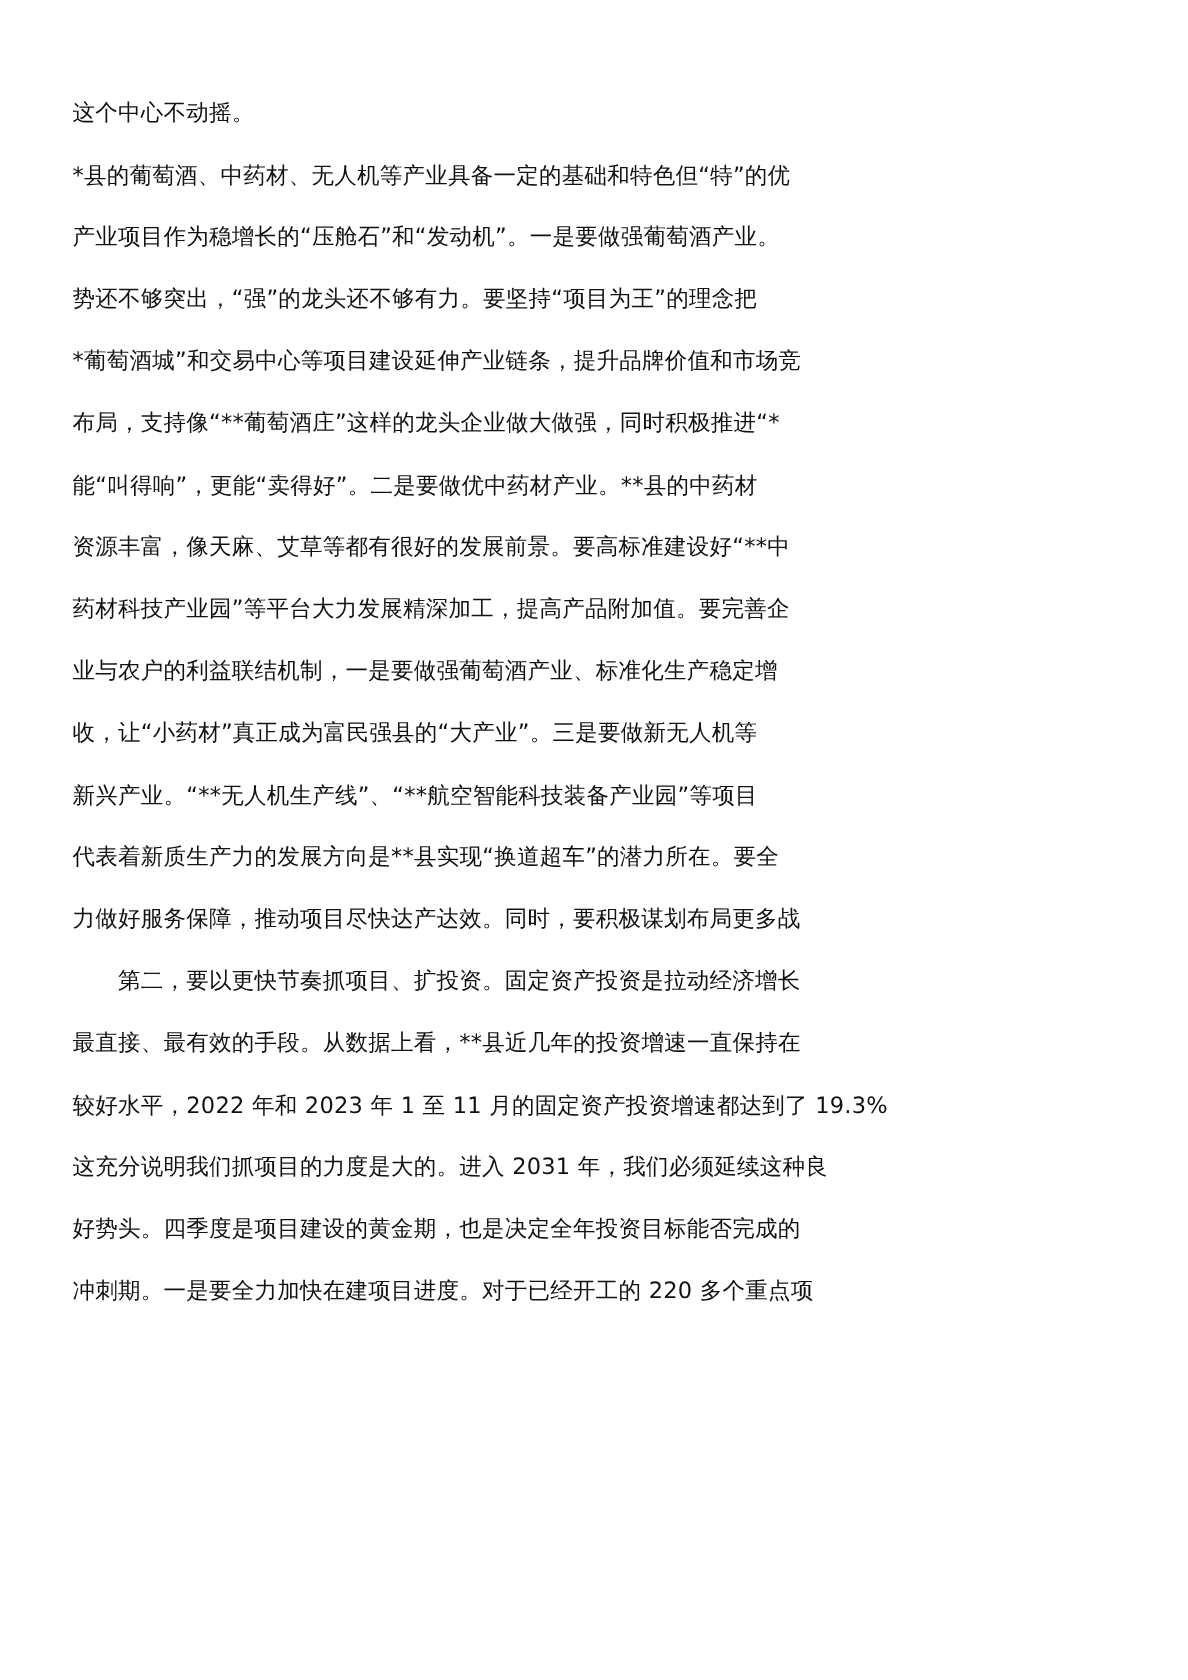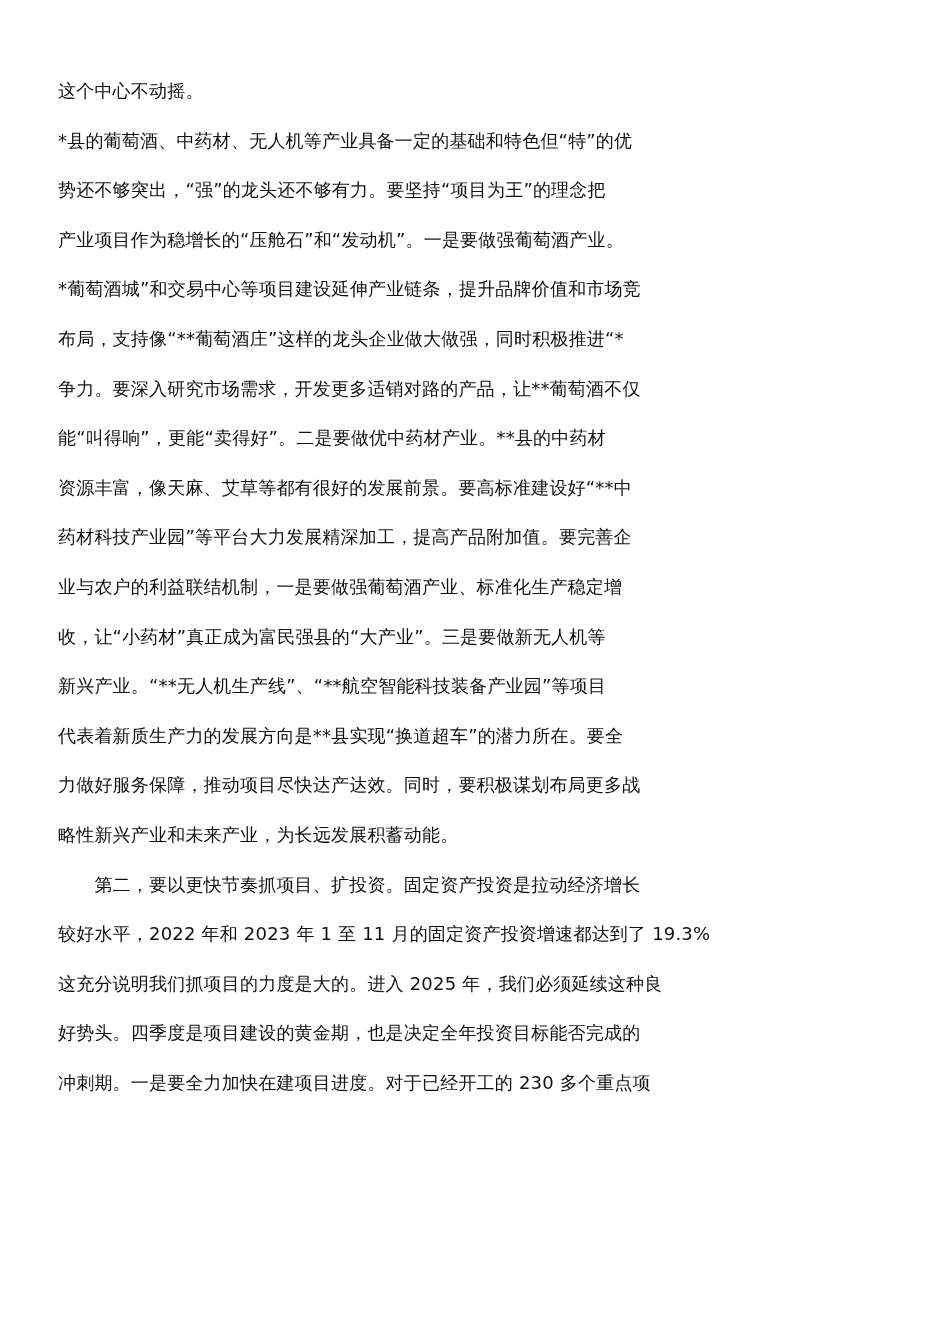--- a/index.html
+++ b/index.html
@@ -16,33 +16,32 @@
     height: 49.6px; line-height: 49.6px; white-space: nowrap; letter-spacing: 0.2px;
   }
 </style>
 </head>
 <body>
 
 <div class="page">
   <div class="text-block">
     <div class="line">这个中心不动摇。</div>
     <div class="line">*县的葡萄酒、中药材、无人机等产业具备一定的基础和特色但“特”的优</div>
+    <div class="line">产业项目作为稳增长的“压舱石”和“发动机”。一是要做强葡萄酒产业。</div>
     <div class="line">势还不够突出，“强”的龙头还不够有力。要坚持“项目为王”的理念把</div>
-    <div class="line">产业项目作为稳增长的“压舱石”和“发动机”。一是要做强葡萄酒产业。</div>
     <div class="line">*葡萄酒城”和交易中心等项目建设延伸产业链条，提升品牌价值和市场竞</div>
     <div class="line">布局，支持像“**葡萄酒庄”这样的龙头企业做大做强，同时积极推进“*</div>
-    <div class="line">争力。要深入研究市场需求，开发更多适销对路的产品，让**葡萄酒不仅</div>
     <div class="line">能“叫得响”，更能“卖得好”。二是要做优中药材产业。**县的中药材</div>
     <div class="line">资源丰富，像天麻、艾草等都有很好的发展前景。要高标准建设好“**中</div>
     <div class="line">药材科技产业园”等平台大力发展精深加工，提高产品附加值。要完善企</div>
     <div class="line">业与农户的利益联结机制，一是要做强葡萄酒产业、标准化生产稳定增</div>
     <div class="line">收，让“小药材”真正成为富民强县的“大产业”。三是要做新无人机等</div>
     <div class="line">新兴产业。“**无人机生产线”、“**航空智能科技装备产业园”等项目</div>
     <div class="line">代表着新质生产力的发展方向是**县实现“换道超车”的潜力所在。要全</div>
     <div class="line">力做好服务保障，推动项目尽快达产达效。同时，要积极谋划布局更多战</div>
-    <div class="line">略性新兴产业和未来产业，为长远发展积蓄动能。</div>
     <div class="line">　　第二，要以更快节奏抓项目、扩投资。固定资产投资是拉动经济增长</div>
+    <div class="line">最直接、最有效的手段。从数据上看，**县近几年的投资增速一直保持在</div>
     <div class="line">较好水平，2022 年和 2023 年 1 至 11 月的固定资产投资增速都达到了 19.3%</div>
-    <div class="line">这充分说明我们抓项目的力度是大的。进入 2025 年，我们必须延续这种良</div>
+    <div class="line">这充分说明我们抓项目的力度是大的。进入 2031 年，我们必须延续这种良</div>
     <div class="line">好势头。四季度是项目建设的黄金期，也是决定全年投资目标能否完成的</div>
-    <div class="line">冲刺期。一是要全力加快在建项目进度。对于已经开工的 230 多个重点项</div>
+    <div class="line">冲刺期。一是要全力加快在建项目进度。对于已经开工的 220 多个重点项</div>
   </div>
 </div>
 
 </body></html>

